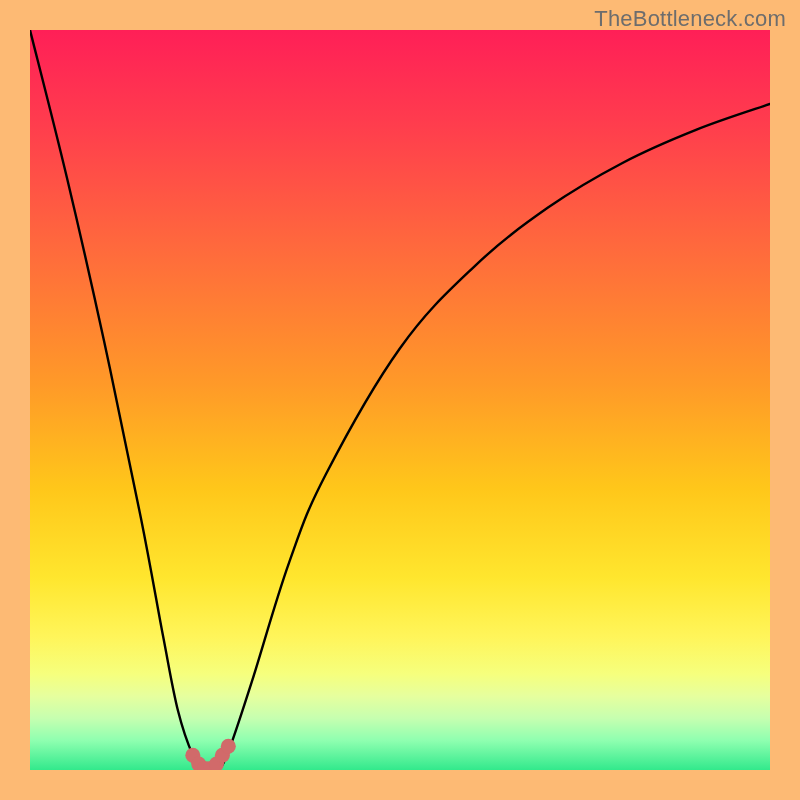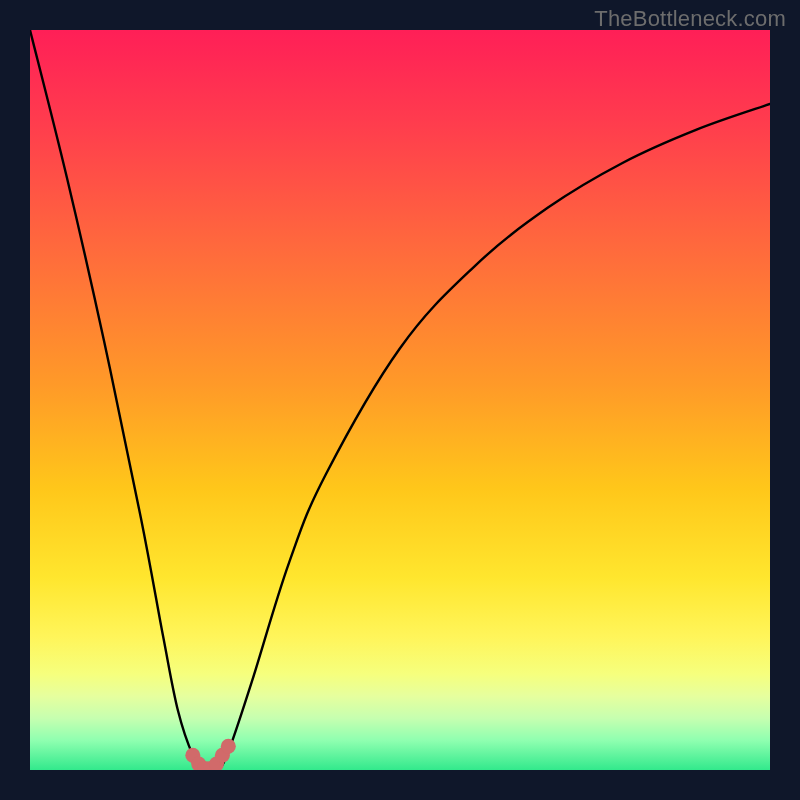--- a/index.html
+++ b/index.html
@@ -10,21 +10,21 @@
     height: 800px;
     overflow: hidden;
     font-family: Arial, Helvetica, sans-serif;
   }
   .frame {
     position: absolute;
     left: 0;
     top: 0;
     width: 800px;
     height: 800px;
-    background: #0f172a;
+    background: #fdba74;
   }
   .plot-area {
     position: absolute;
     left: 30px;
     top: 30px;
     width: 740px;
     height: 740px;
     overflow: hidden;
   }
   .gradient-bg {

